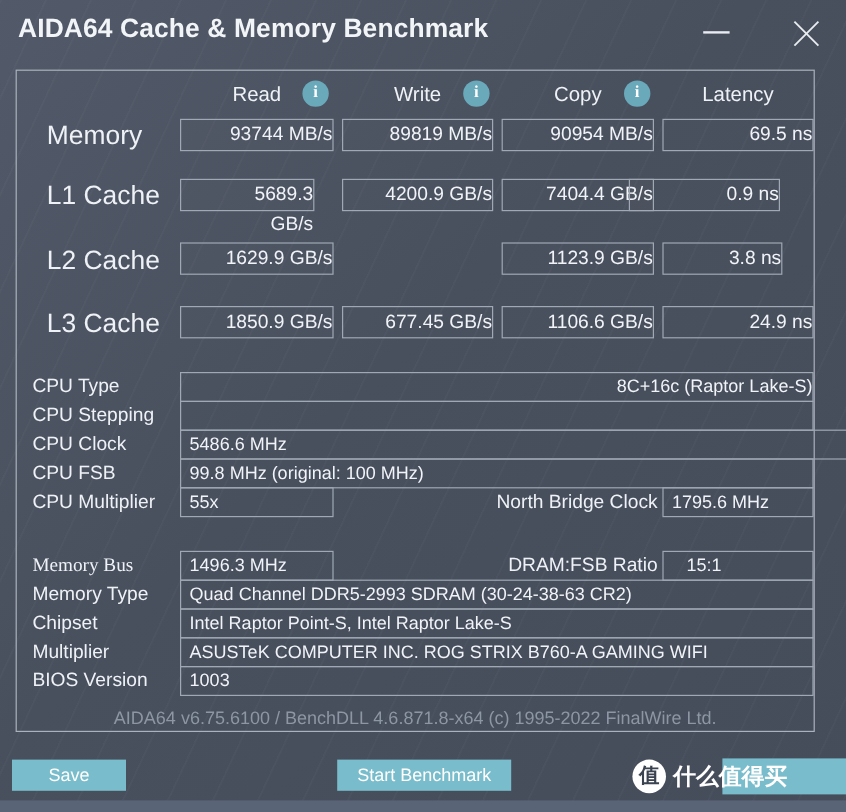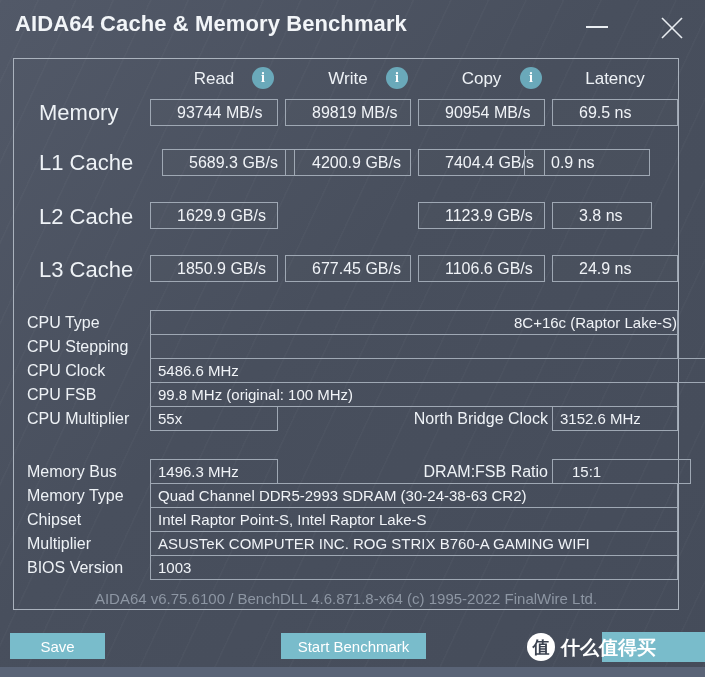--- a/index.html
+++ b/index.html
@@ -48,21 +48,21 @@
   .infoicon i{
     position:absolute;left:50%;transform:translateX(-50%);
     color:#ffffff;font-style:normal;font-weight:bold;font-size:14px;
     line-height:22px;font-family:"Liberation Serif", serif;
   }
 
   
   .cell{
     position:absolute;height:27px;line-height:25px;
     border:1px solid #9fa8b4;box-sizing:border-box;
-    font-size:16px;color:#f0f3f7;text-align:left;
+    font-size:16px;color:#f0f3f7;text-align:right;
     background:rgba(255,255,255,.012);
     padding-left:26px;
   }
   .rowlabel{
     position:absolute;left:39px;height:22px;line-height:22px;
     font-size:22px;color:#eef2f6;white-space:nowrap;
   }
 
   
   .inforow{
@@ -156,21 +156,21 @@
 
   <div class="colhead" style="left:552px;width:126px;">Latency</div>
 
   <div class="rowlabel" style="top:102px;">Memory</div>
   <div class="cell" style="left:150px;top:99px;width:128px;">93744 MB/s</div>
   <div class="cell" style="left:285px;top:99px;width:126px;">89819 MB/s</div>
   <div class="cell" style="left:418px;top:99px;width:127px;">90954 MB/s</div>
   <div class="cell" style="left:552px;top:99px;width:126px;">69.5 ns</div>
 
   <div class="rowlabel" style="top:152px;">L1 Cache</div>
-  <div class="cell" style="left:150px;top:149px;width:133px;margin-left:12px;">5689.3 GB/s</div>
+  <div class="cell" style="left:150px;top:149px;width:112px;">5689.3 GB/s</div>
   <div class="cell" style="left:285px;top:149px;width:126px;">4200.9 GB/s</div>
   <div class="cell" style="left:418px;top:149px;width:127px;">7404.4 GB/s</div>
   <div class="cell" style="left:524px;top:149px;width:126px;">0.9 ns</div>
 
   <div class="rowlabel" style="top:206px;">L2 Cache</div>
   <div class="cell" style="left:150px;top:202px;width:128px;">1629.9 GB/s</div>
   <div class="cell" style="left:418px;top:202px;width:127px;">1123.9 GB/s</div>
   <div class="cell" style="left:552px;top:202px;width:100px;">3.8 ns</div>
 
   <div class="rowlabel" style="top:259px;">L3 Cache</div>
@@ -187,26 +187,26 @@
 
   <div class="infolabel" style="top:358px;">CPU Clock</div>
   <div class="inforow" style="top:358px;width:624px;">5486.6 MHz</div>
 
   <div class="infolabel" style="top:382px;">CPU FSB</div>
   <div class="inforow" style="top:382px;width:528px;">99.8 MHz  (original: 100 MHz)</div>
 
   <div class="infolabel" style="top:406px;">CPU Multiplier</div>
   <div class="inforow" style="top:406px;width:128px;">55x</div>
   <div class="splitlabel" style="left:400px;top:406px;width:148px;">North Bridge Clock</div>
-  <div class="inforow" style="left:552px;top:406px;width:126px;">3152.6 MHz</div>
-
-  <div class="infolabel" style="top:459px;">Memory Bus</div>
+  <div class="inforow" style="left:552px;top:406px;width:126px;">1795.6 MHz</div>
+
+  <div class="infolabel" style="top:459px;font-family:Liberation Serif, serif;">Memory Bus</div>
   <div class="inforow" style="top:459px;width:128px;">1496.3 MHz</div>
   <div class="splitlabel" style="left:400px;top:459px;width:148px;">DRAM:FSB Ratio</div>
-  <div class="inforow" style="left:552px;top:459px;width:139px;padding-left:19px;">15:1</div>
+  <div class="inforow" style="left:552px;top:459px;width:126px;padding-left:19px;">15:1</div>
 
   <div class="infolabel" style="top:483px;">Memory Type</div>
   <div class="inforow" style="top:483px;width:528px;">Quad Channel DDR5-2993 SDRAM  (30-24-38-63 CR2)</div>
 
   <div class="infolabel" style="top:507px;">Chipset</div>
   <div class="inforow" style="top:507px;width:528px;">Intel Raptor Point-S, Intel Raptor Lake-S</div>
 
   <div class="infolabel" style="top:531px;">Multiplier</div>
   <div class="inforow" style="top:531px;width:528px;">ASUSTeK COMPUTER INC. ROG STRIX B760-A GAMING WIFI</div>
 

